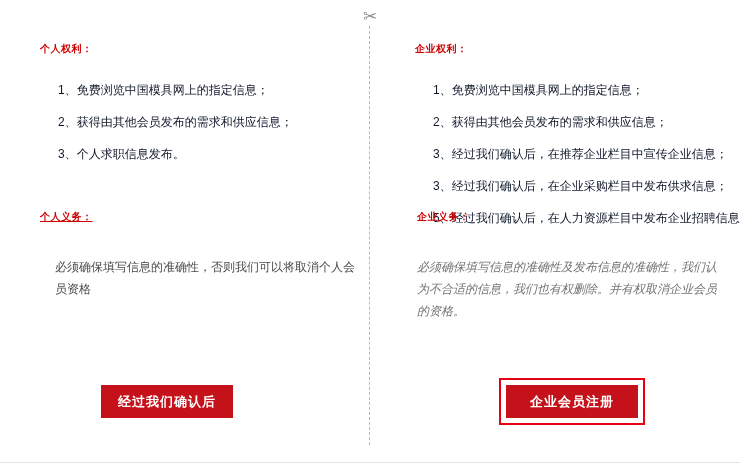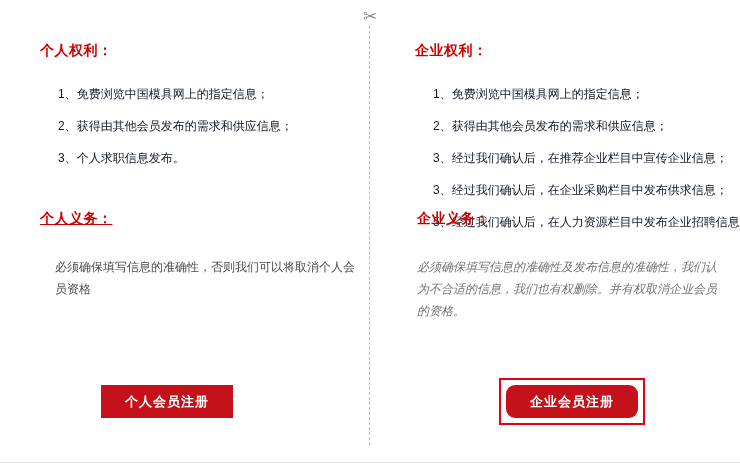--- a/index.html
+++ b/index.html
@@ -58,21 +58,21 @@
   .col-left {
     padding-left: 40px;
     padding-right: 20px;
   }
   .col-right {
     padding-left: 45px;
     padding-right: 32px;
   }
   .section-title {
     color: #cc0000;
-    font-size: 14px;
+    font-size: 10px;
     font-weight: bold;
     letter-spacing: 0.5px;
   }
   .title-rights {
     margin-top: 42px;
   }
   .list {
     margin: 0;
     padding: 0;
     list-style: none;
@@ -135,21 +135,20 @@
     font-family: "Liberation Sans", sans-serif;
     padding: 0;
   }
   .btn-personal {
     left: 101px;
     top: 385px;
   }
   .btn-company {
     left: 506px;
     top: 385px;
-    border-radius: 9px;
   }
   .btn-highlight {
     position: absolute;
     left: 499px;
     top: 378px;
     width: 146px;
     height: 47px;
     border: 2px solid #e60012;
     box-sizing: border-box;
     pointer-events: none;
@@ -194,18 +193,18 @@
     </div>
 
   </div>
 
   <div class="section-title title-duties-left">个人义务：</div>
   <div class="duties-text-left">必须确保填写信息的准确性，否则我们可以将取消个人会员资格</div>
 
   <div class="section-title title-duties-right">企业义务：</div>
   <div class="duties-text-right">必须确保填写信息的准确性及发布信息的准确性，我们认为不合适的信息，我们也有权删除。并有权取消企业会员的资格。</div>
 
-  <button class="btn btn-personal">个人会员注册</button>
+  <button class="btn btn-personal">经过我们确认后</button>
   <button class="btn btn-company">企业会员注册</button>
   <div class="btn-highlight"></div>
 
   <div class="bottom-rule"></div>
 </div>
 
 </body></html>

